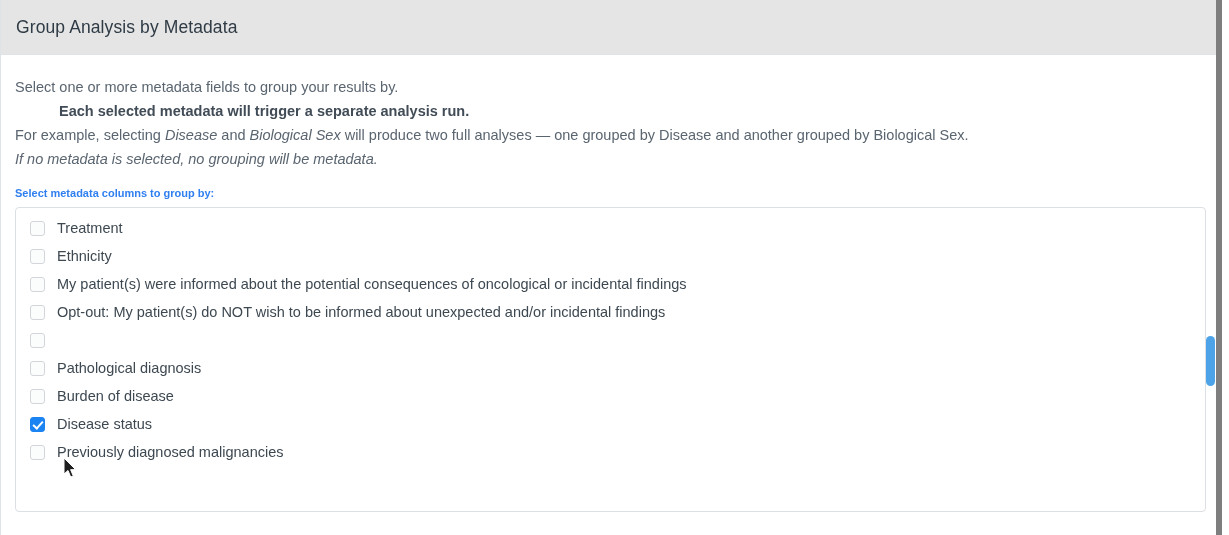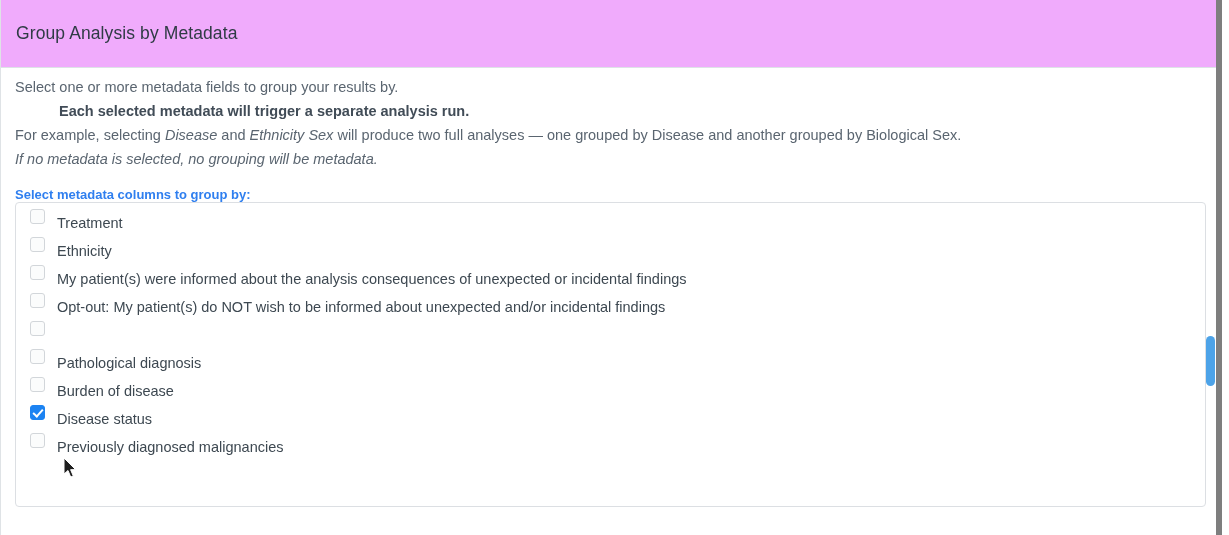--- a/index.html
+++ b/index.html
@@ -21,22 +21,22 @@
     border-left: 1px solid #dfe3e6;
     overflow: hidden;
   }
 
   
   .panel-header {
     position: absolute;
     left: 0;
     top: 0;
     width: 1221px;
-    height: 68px;
-    background: #f0abfc;
+    height: 55px;
+    background: #e5e5e5;
     border-bottom: 1px solid #dde3e6;
     display: flex;
     align-items: center;
     padding-left: 15px;
   }
   .panel-title {
     font-size: 17.5px;
     color: #2f3b45;
     letter-spacing: 0.1px;
   }
@@ -55,40 +55,41 @@
     color: #5a6570;
     line-height: 24px;
     white-space: nowrap;
   }
   .desc-line.bold { font-weight: bold; color: #414c57; margin-left: 44px; }
   .desc-line.italic { font-style: italic; }
   .desc-line em { font-style: italic; }
 
   .group-label {
     margin-top: 16px;
-    font-size: 13px;
+    margin-bottom: 8px;
+    font-size: 11px;
     font-weight: bold;
     color: #2f7fef;
   }
 
   
   .checkbox-container {
     position: relative;
     width: 1191px;
     height: 305px;
     border: 1px solid #dcdfe3;
     border-radius: 4px;
     background: #ffffff;
     overflow: hidden;
     padding: 6px 0 0 0;
   }
 
   .checkbox-row {
     display: flex;
-    align-items: flex-start;
+    align-items: center;
     height: 28px;
     padding-left: 14px;
     cursor: default;
   }
 
   .cbox {
     position: relative;
     width: 15px;
     height: 15px;
     min-width: 15px;
@@ -165,38 +166,38 @@
 <div id="app">
 
   <div class="panel-header">
     <div class="panel-title">Group Analysis by Metadata</div>
   </div>
 
   <div class="panel-body">
 
     <div class="desc-line">Select one or more metadata fields to group your results by.</div>
     <div class="desc-line bold">Each selected metadata will trigger a separate analysis run.</div>
-    <div class="desc-line"><span>For example, selecting </span><em>Disease</em><span> and </span><em>Ethnicity Sex</em><span> will produce two full analyses — one grouped by Disease and another grouped by Biological Sex.</span></div>
+    <div class="desc-line"><span>For example, selecting </span><em>Disease</em><span> and </span><em>Biological Sex</em><span> will produce two full analyses — one grouped by Disease and another grouped by Biological Sex.</span></div>
     <div class="desc-line italic">If no metadata is selected, no grouping will be metadata.</div>
 
     <div class="group-label">Select metadata columns to group by:</div>
 
     <div class="checkbox-container">
       <div id="options-host">
           <div class="checkbox-row">
             <span class="cbox"></span>
             <span class="cbox-label">Treatment</span>
           </div>
           <div class="checkbox-row">
             <span class="cbox"></span>
             <span class="cbox-label">Ethnicity</span>
           </div>
           <div class="checkbox-row">
             <span class="cbox"></span>
-            <span class="cbox-label">My patient(s) were informed about the analysis consequences of unexpected or incidental findings</span>
+            <span class="cbox-label">My patient(s) were informed about the potential consequences of oncological or incidental findings</span>
           </div>
           <div class="checkbox-row">
             <span class="cbox"></span>
             <span class="cbox-label">Opt-out: My patient(s) do NOT wish to be informed about unexpected and/or incidental findings</span>
           </div>
           <div class="checkbox-row">
             <span class="cbox"></span>
           </div>
           <div class="checkbox-row">
             <span class="cbox"></span>

